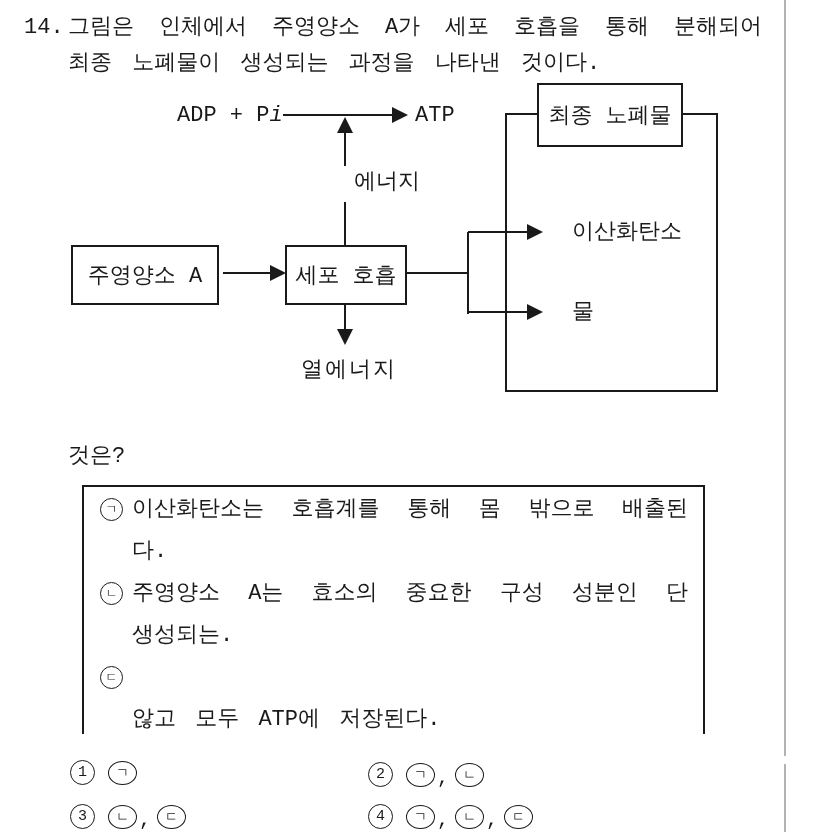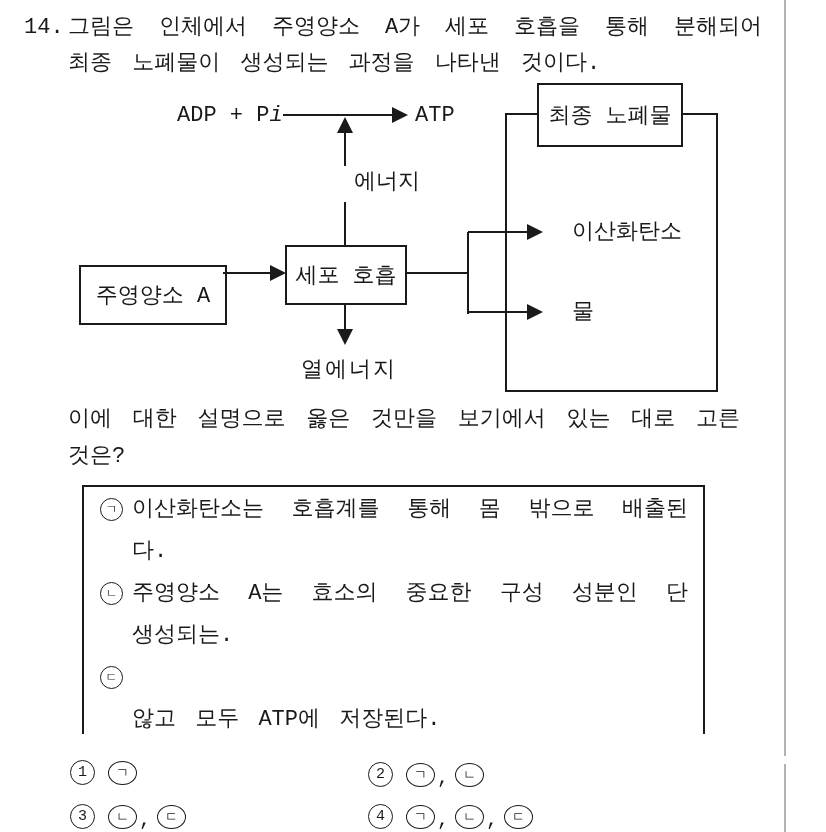--- a/index.html
+++ b/index.html
@@ -55,21 +55,21 @@
 
     <div class="abs ln" style="left:283px;top:114px;width:110px;height:2px;"></div>
     <div class="ah-right" style="left:392px;top:107px;"></div>
     <div class="abs t" style="left:415px;top:102px;">ATP</div>
 
     <div class="ah-up" style="left:337px;top:117px;"></div>
     <div class="abs ln" style="left:344px;top:131px;width:2px;height:35px;"></div>
     <div class="abs t" style="left:313px;top:169px;margin-left:41px;">에너지</div>
     <div class="abs ln" style="left:344px;top:202px;width:2px;height:44px;"></div>
 
-    <div class="dbox" style="left:79px;top:245px;width:144px;height:56px;margin-top:20px;">
+    <div class="dbox" style="left:71px;top:245px;width:144px;height:56px;">
       <span>주영양소 A</span>
     </div>
 
     <div class="abs ln" style="left:223px;top:272px;width:48px;height:2px;"></div>
     <div class="ah-right" style="left:270px;top:265px;"></div>
 
     <div class="dbox" style="left:285px;top:245px;width:118px;height:56px;">
       <span>세포 호흡</span>
     </div>
 
@@ -88,21 +88,20 @@
 
     <div class="abs ln" style="left:468px;top:231px;width:60px;height:2px;z-index:3;"></div>
     <div class="ah-right" style="left:527px;top:224px;z-index:3;"></div>
     <div class="abs t" style="left:572px;top:219px;z-index:3;text-align:center;">이산화탄소</div>
 
     <div class="abs ln" style="left:468px;top:311px;width:60px;height:2px;z-index:3;"></div>
     <div class="ah-right" style="left:527px;top:304px;z-index:3;"></div>
     <div class="abs t" style="left:572px;top:299px;z-index:3;">물</div>
   </div>
 
-  <div class="abs t jl" style="left:68px;top:406px;width:672px;">이에 대한 설명으로 옳은 것만을 보기에서 있는 대로 고른</div>
   <div class="abs t" style="left:68px;top:443px;">것은?</div>
 
   <div class="abs" style="left:82px;top:485px;width:619px;height:247px;
               border:2px solid #1a1a1a;border-bottom:none;background:#fff;"></div>
 
   <div class="mk" style="left:100px;top:498px;">
       <span>ㄱ</span>
     </div>
   <div class="abs t jl" style="left:132px;top:496px;width:556px;">이산화탄소는 호흡계를 통해 몸 밖으로 배출된</div>
   <div class="abs t" style="left:132px;top:538px;">다.</div>

